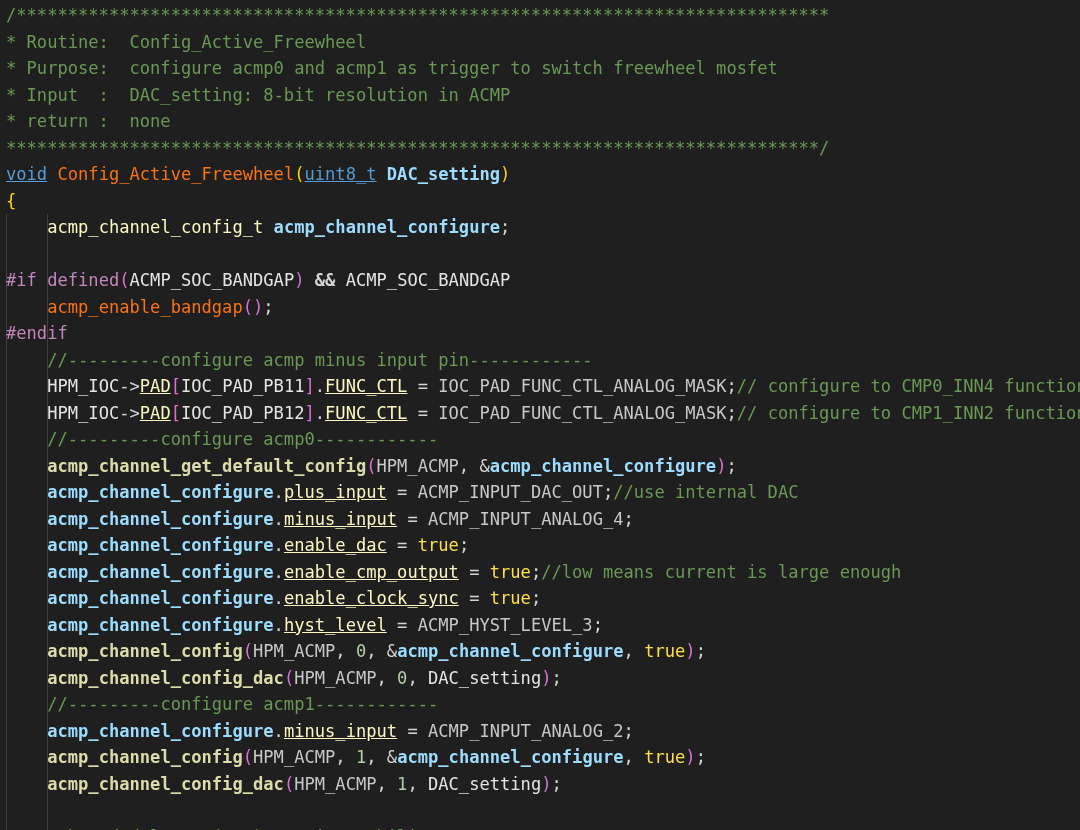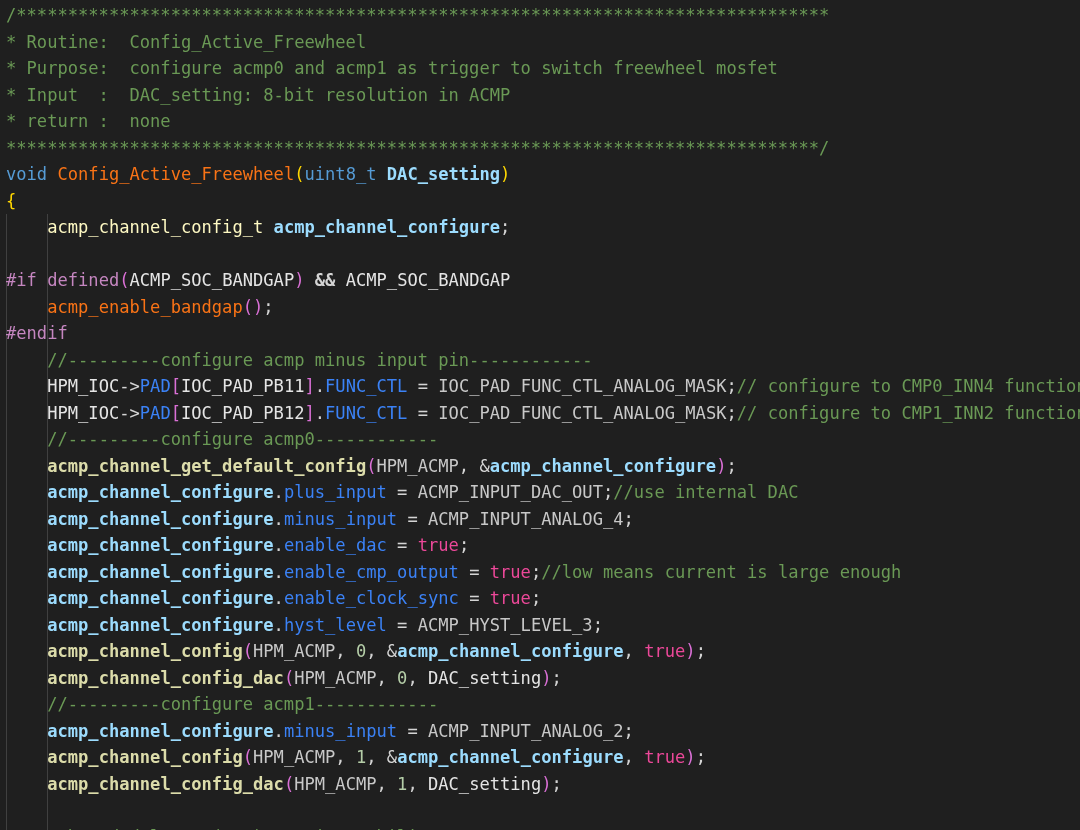--- a/index.html
+++ b/index.html
@@ -41,35 +41,35 @@
     position: absolute;
     top: 0;
     width: 1px;
     background: #404040;
     z-index: 0;
   }
   .line span { position: relative; z-index: 1; }
 
   
   .cm   { color: #6a9955; }            
-  .kw   { color: #569cd6; }            
+  .kw   { color: #569cd6; text-decoration: underline; }            
   .fn   { color: #f97316; }            
   .fnb  { color: #dcdcaa; font-weight: bold; }
   .typ  { color: #fef9c3; }            
   .var  { color: #e5e5e5; }            
   .varb { color: #9cdcfe; font-weight: bold; }
   .cst  { color: #c8c8c8; }            
   .num  { color: #b5cea8; }            
   .pp   { color: #c586c0; }            
   .op   { color: #d4d4d4; }            
   .opb  { color: #d4d4d4; font-weight: bold; }
   .pn   { color: #d4d4d4; }            
   .brc  { color: #ffd700; }            
   .br2  { color: #da70d6; }            
-  .bool { color: #ec4899; }            
-  .strc { color: #3b82f6; }            
+  .bool { color: #fde047; }            
+  .strc { color: #fef9c3; text-decoration: underline; }            
 </style>
 </head>
 <body>
 
 <div id="editor">
   <div class="code" id="code-root"><div class="line"><span class="cm">/*******************************************************************************</span></div><div class="line"><span class="cm">* Routine:  Config_Active_Freewheel</span></div><div class="line"><span class="cm">* Purpose:  configure acmp0 and acmp1 as trigger to switch freewheel mosfet</span></div><div class="line"><span class="cm">* Input  :  DAC_setting: 8-bit resolution in ACMP</span></div><div class="line"><span class="cm">* return :  none</span></div><div class="line"><span class="cm">*******************************************************************************/</span></div><div class="line"><span class="kw">void</span><span class="pn"> </span><span class="fn">Config_Active_Freewheel</span><span class="brc">(</span><span class="kw">uint8_t</span><span class="pn"> </span><span class="varb">DAC_setting</span><span class="brc">)</span></div><div class="line"><span class="brc">{</span></div><div class="line"><div class="guide" style="left: 0px; height: 26.5px; background: rgb(64, 64, 64);"></div><div class="guide" style="left: 41.12px; height: 26.5px; background: rgb(64, 64, 64);"></div><span class="pn">    </span><span class="typ">acmp_channel_config_t</span><span class="pn"> </span><span class="varb">acmp_channel_configure</span><span class="pn">;</span></div><div class="line"><div class="guide" style="left: 0px; height: 26.5px; background: rgb(64, 64, 64);"></div><div class="guide" style="left: 41.12px; height: 26.5px; background: rgb(64, 64, 64);"></div><span>&nbsp;</span></div><div class="line"><div class="guide" style="left: 0px; height: 26.5px; background: rgb(64, 64, 64);"></div><div class="guide" style="left: 41.12px; height: 26.5px; background: rgb(64, 64, 64);"></div><span class="pp">#if</span><span class="pn"> </span><span class="pp">defined</span><span class="br2">(</span><span class="var">ACMP_SOC_BANDGAP</span><span class="br2">)</span><span class="pn"> </span><span class="opb">&amp;&amp;</span><span class="pn"> </span><span class="var">ACMP_SOC_BANDGAP</span></div><div class="line"><div class="guide" style="left: 0px; height: 26.5px; background: rgb(64, 64, 64);"></div><div class="guide" style="left: 41.12px; height: 26.5px; background: rgb(64, 64, 64);"></div><span class="pn">    </span><span class="fn">acmp_enable_bandgap</span><span class="br2">(</span><span class="br2">)</span><span class="pn">;</span></div><div class="line"><div class="guide" style="left: 0px; height: 26.5px; background: rgb(64, 64, 64);"></div><div class="guide" style="left: 41.12px; height: 26.5px; background: rgb(64, 64, 64);"></div><span class="pp">#endif</span></div><div class="line"><div class="guide" style="left: 0px; height: 26.5px; background: rgb(64, 64, 64);"></div><div class="guide" style="left: 41.12px; height: 26.5px; background: rgb(64, 64, 64);"></div><span class="pn">    </span><span class="cm">//---------configure acmp minus input pin------------</span></div><div class="line"><div class="guide" style="left: 0px; height: 26.5px; background: rgb(64, 64, 64);"></div><div class="guide" style="left: 41.12px; height: 26.5px; background: rgb(64, 64, 64);"></div><span class="pn">    </span><span class="var">HPM_IOC</span><span class="op">-&gt;</span><span class="strc">PAD</span><span class="br2">[</span><span class="var">IOC_PAD_PB11</span><span class="br2">]</span><span class="op">.</span><span class="strc">FUNC_CTL</span><span class="pn"> </span><span class="op">=</span><span class="pn"> </span><span class="cst">IOC_PAD_FUNC_CTL_ANALOG_MASK</span><span class="pn">;</span><span class="cm">// configure to CMP0_INN4 function</span></div><div class="line"><div class="guide" style="left: 0px; height: 26.5px; background: rgb(64, 64, 64);"></div><div class="guide" style="left: 41.12px; height: 26.5px; background: rgb(64, 64, 64);"></div><span class="pn">    </span><span class="var">HPM_IOC</span><span class="op">-&gt;</span><span class="strc">PAD</span><span class="br2">[</span><span class="var">IOC_PAD_PB12</span><span class="br2">]</span><span class="op">.</span><span class="strc">FUNC_CTL</span><span class="pn"> </span><span class="op">=</span><span class="pn"> </span><span class="cst">IOC_PAD_FUNC_CTL_ANALOG_MASK</span><span class="pn">;</span><span class="cm">// configure to CMP1_INN2 function</span></div><div class="line"><div class="guide" style="left: 0px; height: 26.5px; background: rgb(64, 64, 64);"></div><div class="guide" style="left: 41.12px; height: 26.5px; background: rgb(64, 64, 64);"></div><span class="pn">    </span><span class="cm">//---------configure acmp0------------</span></div><div class="line"><div class="guide" style="left: 0px; height: 26.5px; background: rgb(64, 64, 64);"></div><div class="guide" style="left: 41.12px; height: 26.5px; background: rgb(64, 64, 64);"></div><span class="pn">    </span><span class="fnb">acmp_channel_get_default_config</span><span class="br2">(</span><span class="cst">HPM_ACMP</span><span class="pn">,</span><span class="pn"> </span><span class="op">&amp;</span><span class="varb">acmp_channel_configure</span><span class="br2">)</span><span class="pn">;</span></div><div class="line"><div class="guide" style="left: 0px; height: 26.5px; background: rgb(64, 64, 64);"></div><div class="guide" style="left: 41.12px; height: 26.5px; background: rgb(64, 64, 64);"></div><span class="pn">    </span><span class="varb">acmp_channel_configure</span><span class="op">.</span><span class="strc">plus_input</span><span class="pn"> </span><span class="op">=</span><span class="pn"> </span><span class="cst">ACMP_INPUT_DAC_OUT</span><span class="pn">;</span><span class="cm">//use internal DAC</span></div><div class="line"><div class="guide" style="left: 0px; height: 26.5px; background: rgb(64, 64, 64);"></div><div class="guide" style="left: 41.12px; height: 26.5px; background: rgb(64, 64, 64);"></div><span class="pn">    </span><span class="varb">acmp_channel_configure</span><span class="op">.</span><span class="strc">minus_input</span><span class="pn"> </span><span class="op">=</span><span class="pn"> </span><span class="cst">ACMP_INPUT_ANALOG_4</span><span class="pn">;</span></div><div class="line"><div class="guide" style="left: 0px; height: 26.5px; background: rgb(64, 64, 64);"></div><div class="guide" style="left: 41.12px; height: 26.5px; background: rgb(64, 64, 64);"></div><span class="pn">    </span><span class="varb">acmp_channel_configure</span><span class="op">.</span><span class="strc">enable_dac</span><span class="pn"> </span><span class="op">=</span><span class="pn"> </span><span class="bool">true</span><span class="pn">;</span></div><div class="line"><div class="guide" style="left: 0px; height: 26.5px; background: rgb(64, 64, 64);"></div><div class="guide" style="left: 41.12px; height: 26.5px; background: rgb(64, 64, 64);"></div><span class="pn">    </span><span class="varb">acmp_channel_configure</span><span class="op">.</span><span class="strc">enable_cmp_output</span><span class="pn"> </span><span class="op">=</span><span class="pn"> </span><span class="bool">true</span><span class="pn">;</span><span class="cm">//low means current is large enough</span></div><div class="line"><div class="guide" style="left: 0px; height: 26.5px; background: rgb(64, 64, 64);"></div><div class="guide" style="left: 41.12px; height: 26.5px; background: rgb(64, 64, 64);"></div><span class="pn">    </span><span class="varb">acmp_channel_configure</span><span class="op">.</span><span class="strc">enable_clock_sync</span><span class="pn"> </span><span class="op">=</span><span class="pn"> </span><span class="bool">true</span><span class="pn">;</span></div><div class="line"><div class="guide" style="left: 0px; height: 26.5px; background: rgb(64, 64, 64);"></div><div class="guide" style="left: 41.12px; height: 26.5px; background: rgb(64, 64, 64);"></div><span class="pn">    </span><span class="varb">acmp_channel_configure</span><span class="op">.</span><span class="strc">hyst_level</span><span class="pn"> </span><span class="op">=</span><span class="pn"> </span><span class="cst">ACMP_HYST_LEVEL_3</span><span class="pn">;</span></div><div class="line"><div class="guide" style="left: 0px; height: 26.5px; background: rgb(64, 64, 64);"></div><div class="guide" style="left: 41.12px; height: 26.5px; background: rgb(64, 64, 64);"></div><span class="pn">    </span><span class="fnb">acmp_channel_config</span><span class="br2">(</span><span class="cst">HPM_ACMP</span><span class="pn">,</span><span class="pn"> </span><span class="num">0</span><span class="pn">,</span><span class="pn"> </span><span class="op">&amp;</span><span class="varb">acmp_channel_configure</span><span class="pn">,</span><span class="pn"> </span><span class="bool">true</span><span class="br2">)</span><span class="pn">;</span></div><div class="line"><div class="guide" style="left: 0px; height: 26.5px; background: rgb(64, 64, 64);"></div><div class="guide" style="left: 41.12px; height: 26.5px; background: rgb(64, 64, 64);"></div><span class="pn">    </span><span class="fnb">acmp_channel_config_dac</span><span class="br2">(</span><span class="cst">HPM_ACMP</span><span class="pn">,</span><span class="pn"> </span><span class="num">0</span><span class="pn">,</span><span class="pn"> </span><span class="var">DAC_setting</span><span class="br2">)</span><span class="pn">;</span></div><div class="line"><div class="guide" style="left: 0px; height: 26.5px; background: rgb(64, 64, 64);"></div><div class="guide" style="left: 41.12px; height: 26.5px; background: rgb(64, 64, 64);"></div><span class="pn">    </span><span class="cm">//---------configure acmp1------------</span></div><div class="line"><div class="guide" style="left: 0px; height: 26.5px; background: rgb(64, 64, 64);"></div><div class="guide" style="left: 41.12px; height: 26.5px; background: rgb(64, 64, 64);"></div><span class="pn">    </span><span class="varb">acmp_channel_configure</span><span class="op">.</span><span class="strc">minus_input</span><span class="pn"> </span><span class="op">=</span><span class="pn"> </span><span class="cst">ACMP_INPUT_ANALOG_2</span><span class="pn">;</span></div><div class="line"><div class="guide" style="left: 0px; height: 26.5px; background: rgb(64, 64, 64);"></div><div class="guide" style="left: 41.12px; height: 26.5px; background: rgb(64, 64, 64);"></div><span class="pn">    </span><span class="fnb">acmp_channel_config</span><span class="br2">(</span><span class="cst">HPM_ACMP</span><span class="pn">,</span><span class="pn"> </span><span class="num">1</span><span class="pn">,</span><span class="pn"> </span><span class="op">&amp;</span><span class="varb">acmp_channel_configure</span><span class="pn">,</span><span class="pn"> </span><span class="bool">true</span><span class="br2">)</span><span class="pn">;</span></div><div class="line"><div class="guide" style="left: 0px; height: 26.5px; background: rgb(64, 64, 64);"></div><div class="guide" style="left: 41.12px; height: 26.5px; background: rgb(64, 64, 64);"></div><span class="pn">    </span><span class="fnb">acmp_channel_config_dac</span><span class="br2">(</span><span class="cst">HPM_ACMP</span><span class="pn">,</span><span class="pn"> </span><span class="num">1</span><span class="pn">,</span><span class="pn"> </span><span class="var">DAC_setting</span><span class="br2">)</span><span class="pn">;</span></div><div class="line"><div class="guide" style="left: 0px; height: 26.5px; background: rgb(64, 64, 64);"></div><div class="guide" style="left: 41.12px; height: 26.5px; background: rgb(64, 64, 64);"></div><span>&nbsp;</span></div><div class="line"><div class="guide" style="left: 0px; height: 26.5px; background: rgb(64, 64, 64);"></div><div class="guide" style="left: 41.12px; height: 26.5px; background: rgb(64, 64, 64);"></div><span class="pn">    </span><span class="cm">//board_delay_us(100);//wait stability</span></div></div>
 </div>
 
 </body></html>

